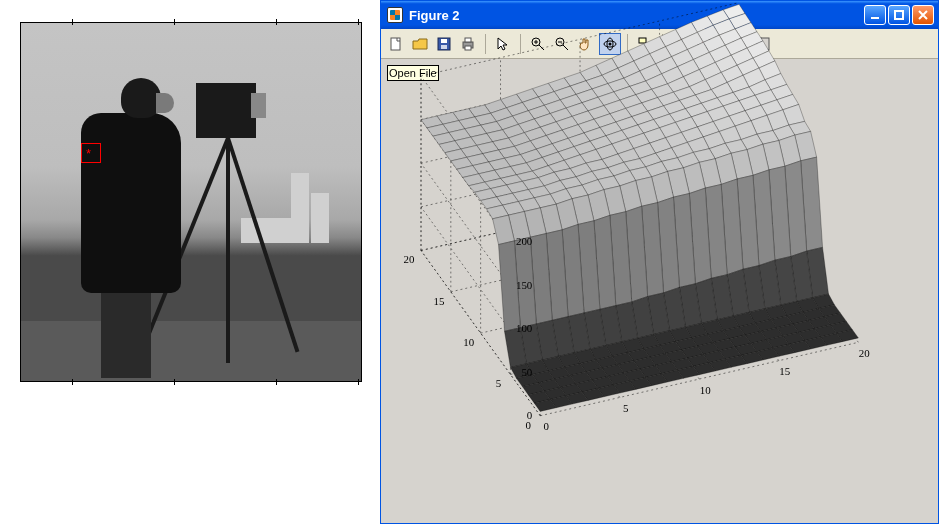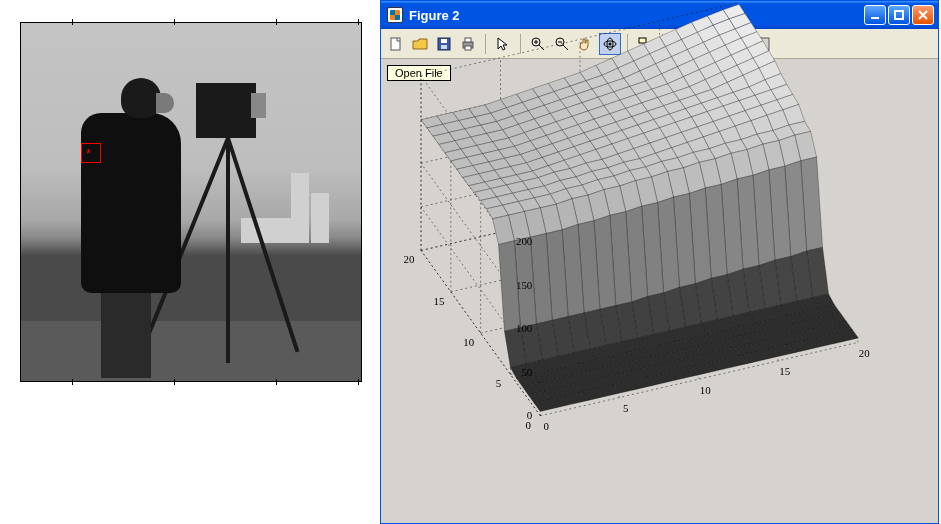--- a/index.html
+++ b/index.html
@@ -212,21 +212,21 @@
   .plot-area {
     flex:1 1 auto;
     background:#d6d3ce;
     position:relative;
   }
   .openfile-tip {
     position:absolute;
     left:6px; top:6px;
     background:#ffffe1;
     border:1px solid #000;
-    padding:1px 7px;
+    padding:1px 1px;
     font-size:11px;
   }
   .axes3d {
     position:absolute;
     left:40px; top:40px;
     right:20px; bottom:20px;
   }
   .axes3d svg { width:100%; height:100%; overflow:visible; }
   .axlabel { font:11px "Tahoma"; fill:#000; }
   .gridline { stroke:#000; stroke-width:0.5; stroke-dasharray:2 3; }

